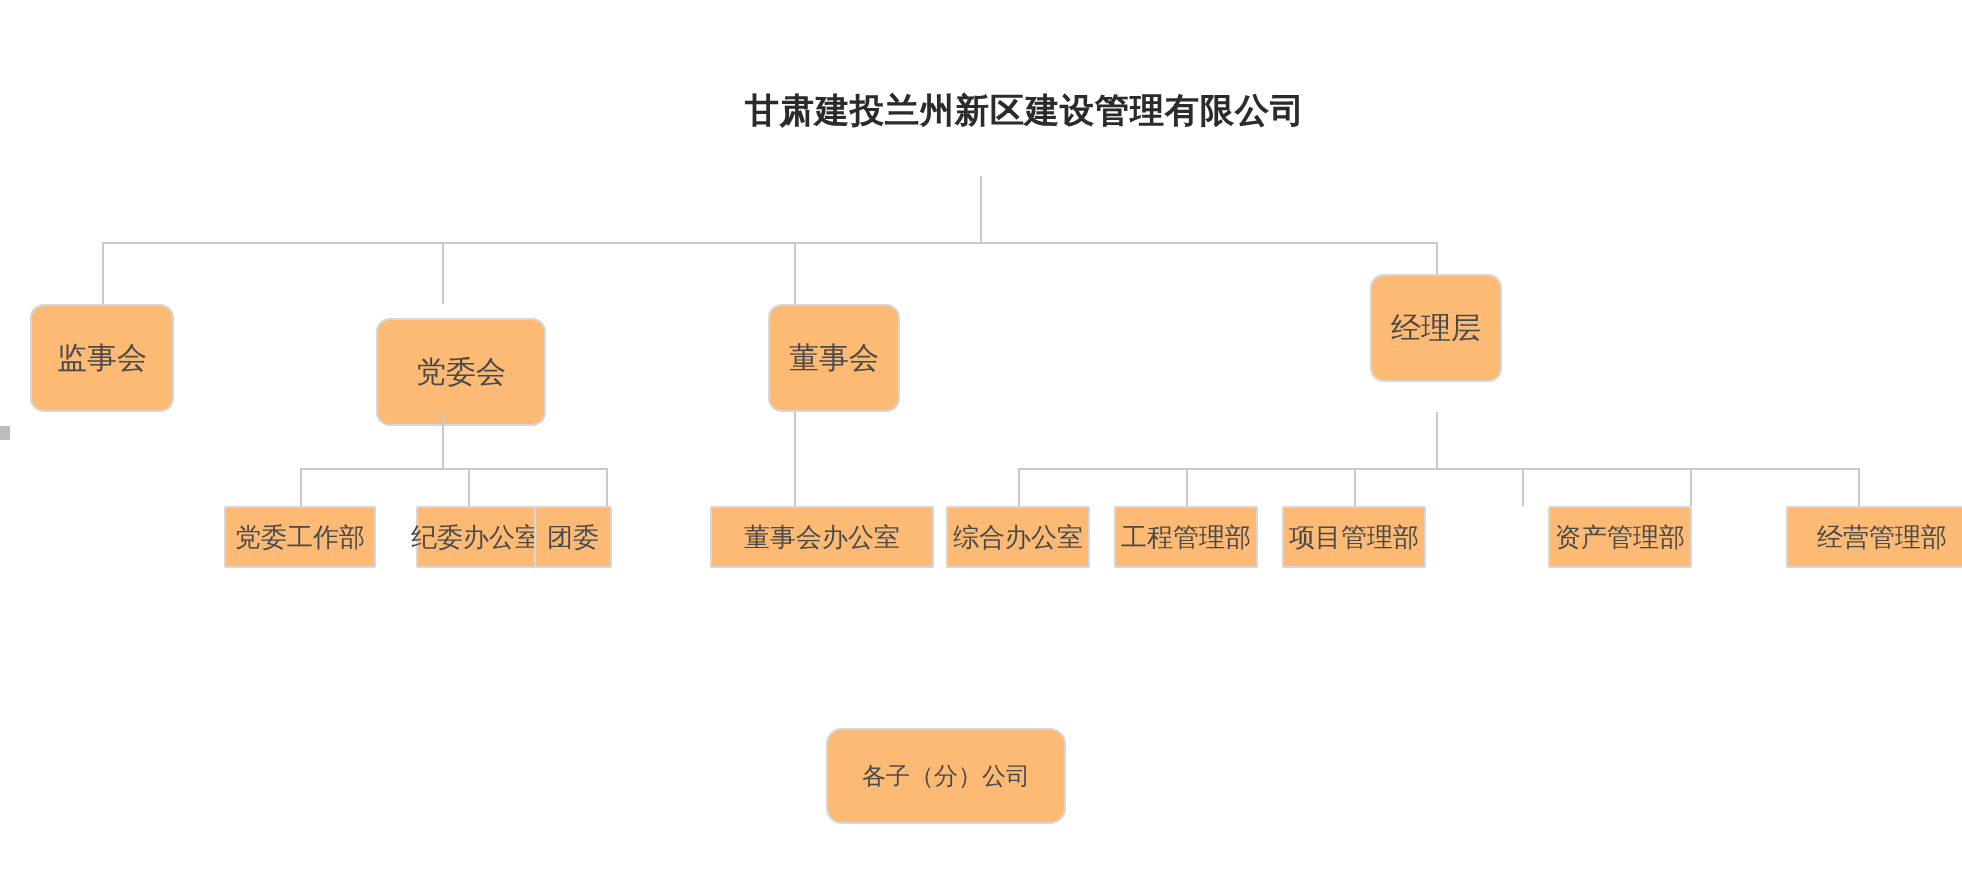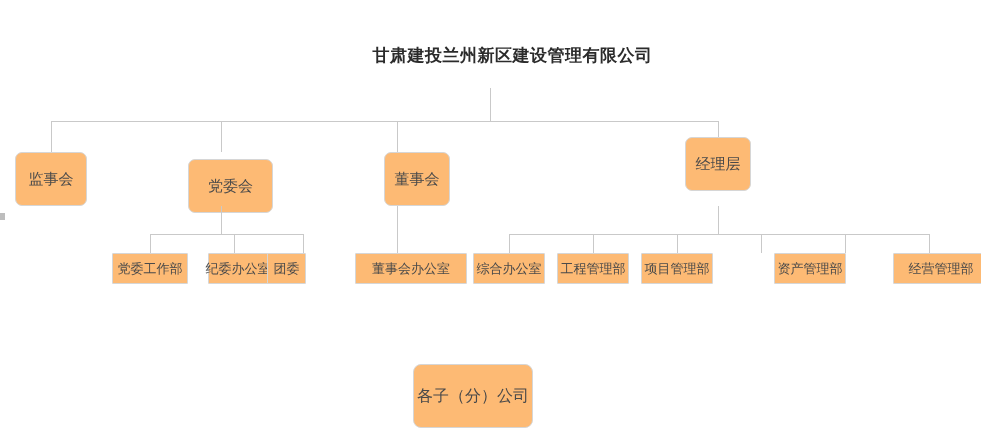--- a/index.html
+++ b/index.html
@@ -65,22 +65,22 @@
     font-size: 15px;
     height: 54px;
   }
   .level3 {
     border-radius: 1px;
     font-size: 13px;
     height: 31px;
   }
   .subsidiary {
     border-radius: 8px;
-    font-size: 16px;
-    height: 64px;
+    font-size: 12px;
+    height: 48px;
   }
 
   .edge-artifact {
     position: absolute;
     left: 0px;
     top: 213px;
     width: 5px;
     height: 7px;
     background: #bdbdbd;
   }

